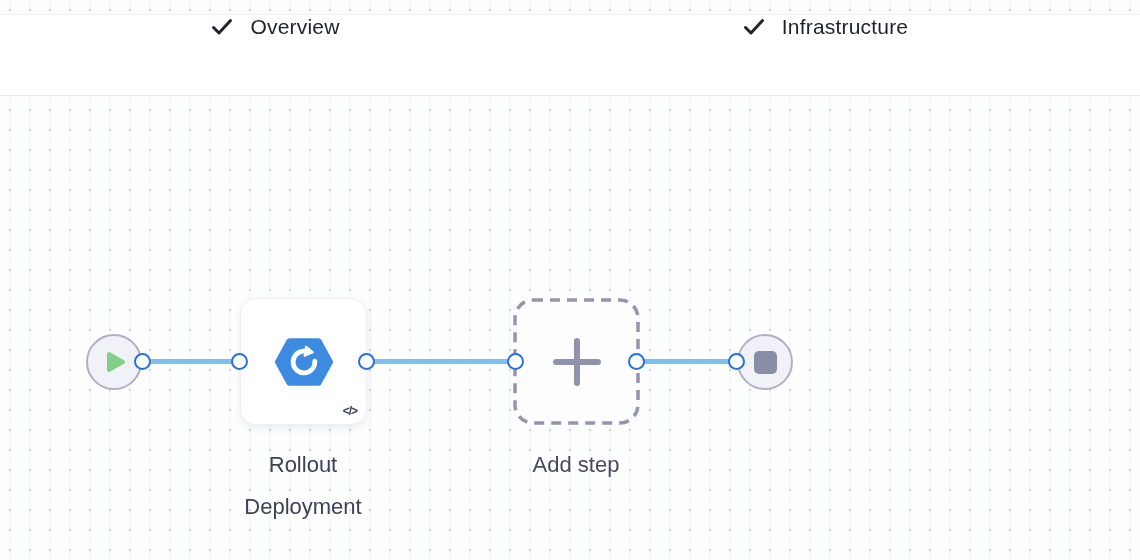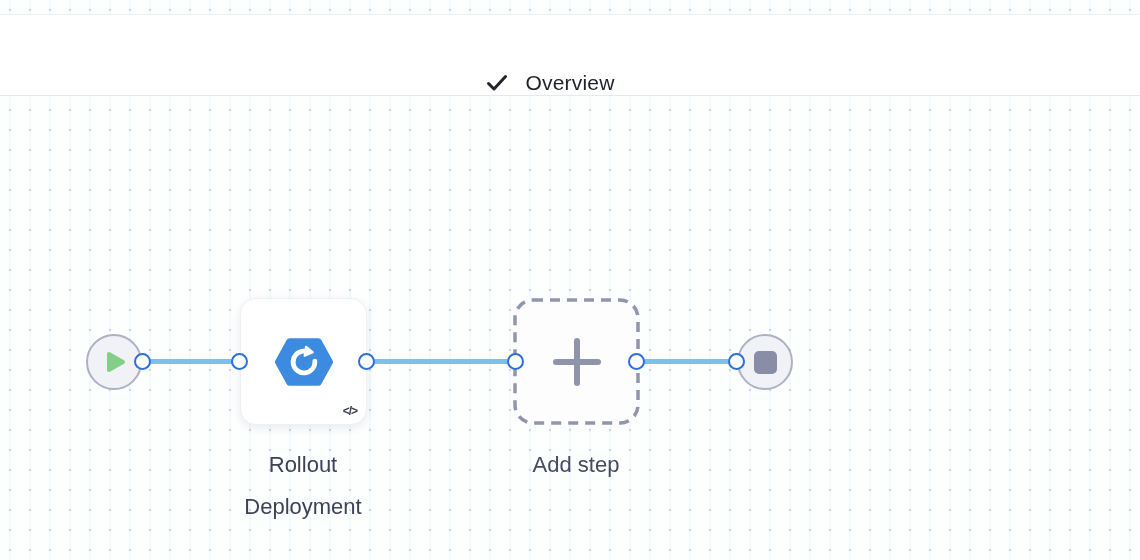--- a/index.html
+++ b/index.html
@@ -20,21 +20,21 @@
     position:absolute; top:14px; left:0; right:0; height:82px;
     background:#ffffff;
     border-top:1px solid #edeff3;
     border-bottom:1px solid #e6e9ee;
     display:flex; align-items:stretch;
     padding-right:40px;
     z-index:5;
   }
   .tab{
     position:relative; flex:1;
-    display:flex; align-items:flex-end; justify-content:center; gap:16px;
+    display:flex; align-items:flex-start; justify-content:center; gap:16px;
     cursor:pointer;
   }
   .tab-label{
     font-size:21px; color:#1e222a; font-weight:500; letter-spacing:.2px;
   }
   .tab.active .tab-label{ font-weight:700; }
   .check{ display:inline-flex; }
   .tab-underline{
     position:absolute; left:32px; right:4px; bottom:-4px; height:6px;
     border-radius:3px; background:#2f6bd2;
@@ -104,20 +104,28 @@
 
   <div class="tabbar">
     <div class="tab">
       <span class="check">
         <svg width="24" height="24" viewBox="0 0 24 24" fill="none">
             <path d="M3.5 12.5 L9 18 L20.5 5.5" stroke="#20242b" stroke-width="3" stroke-linecap="round" stroke-linejoin="round"></path>
           </svg>
       </span>
       <span class="tab-label">Overview</span>
     </div>
+    <div class="tab">
+      <span class="check">
+        <svg width="24" height="24" viewBox="0 0 24 24" fill="none">
+            <path d="M3.5 12.5 L9 18 L20.5 5.5" stroke="#20242b" stroke-width="3" stroke-linecap="round" stroke-linejoin="round"></path>
+          </svg>
+      </span>
+      <span class="tab-label">Infrastructure</span>
+    </div>
   </div>
 
   <div class="edge e1"></div>
   <div class="edge e2"></div>
   <div class="edge e3"></div>
 
   <div class="round-node start-node">
     <svg class="play-svg" width="20" height="22" viewBox="0 0 20 22">
       <polygon points="3,3 17,11 3,19" fill="#84cf87" stroke="#84cf87" stroke-width="4" stroke-linejoin="round"></polygon>
     </svg>

